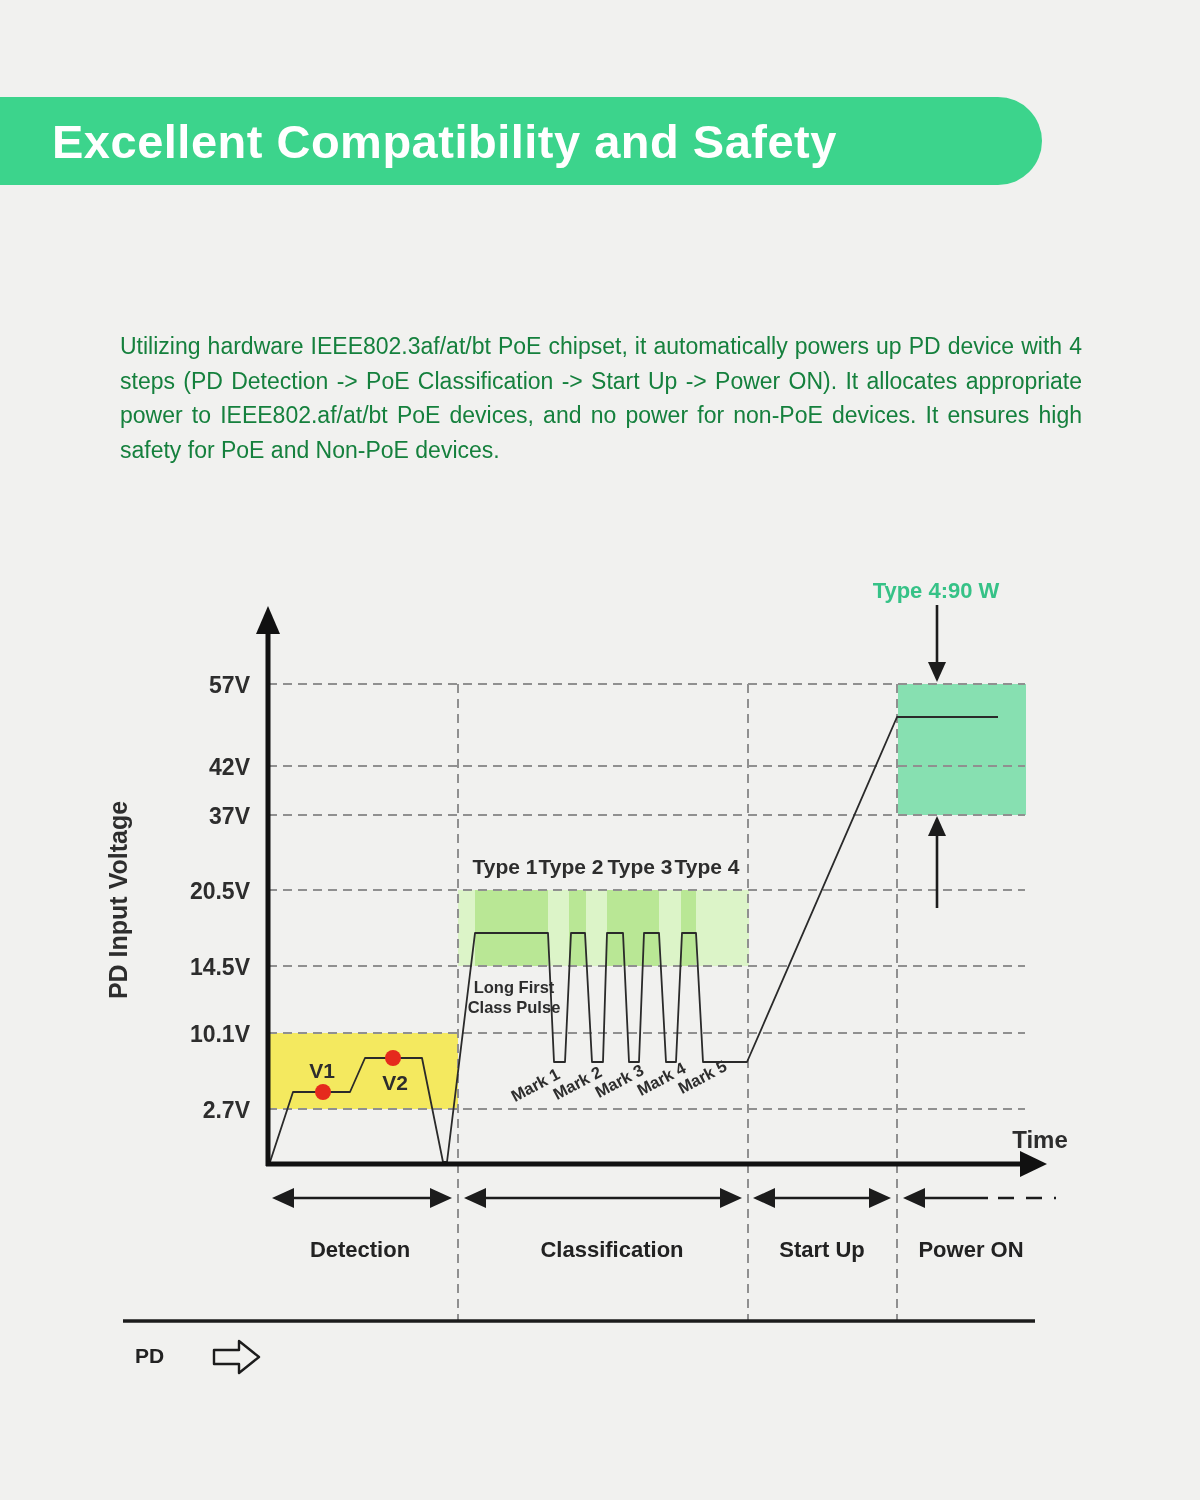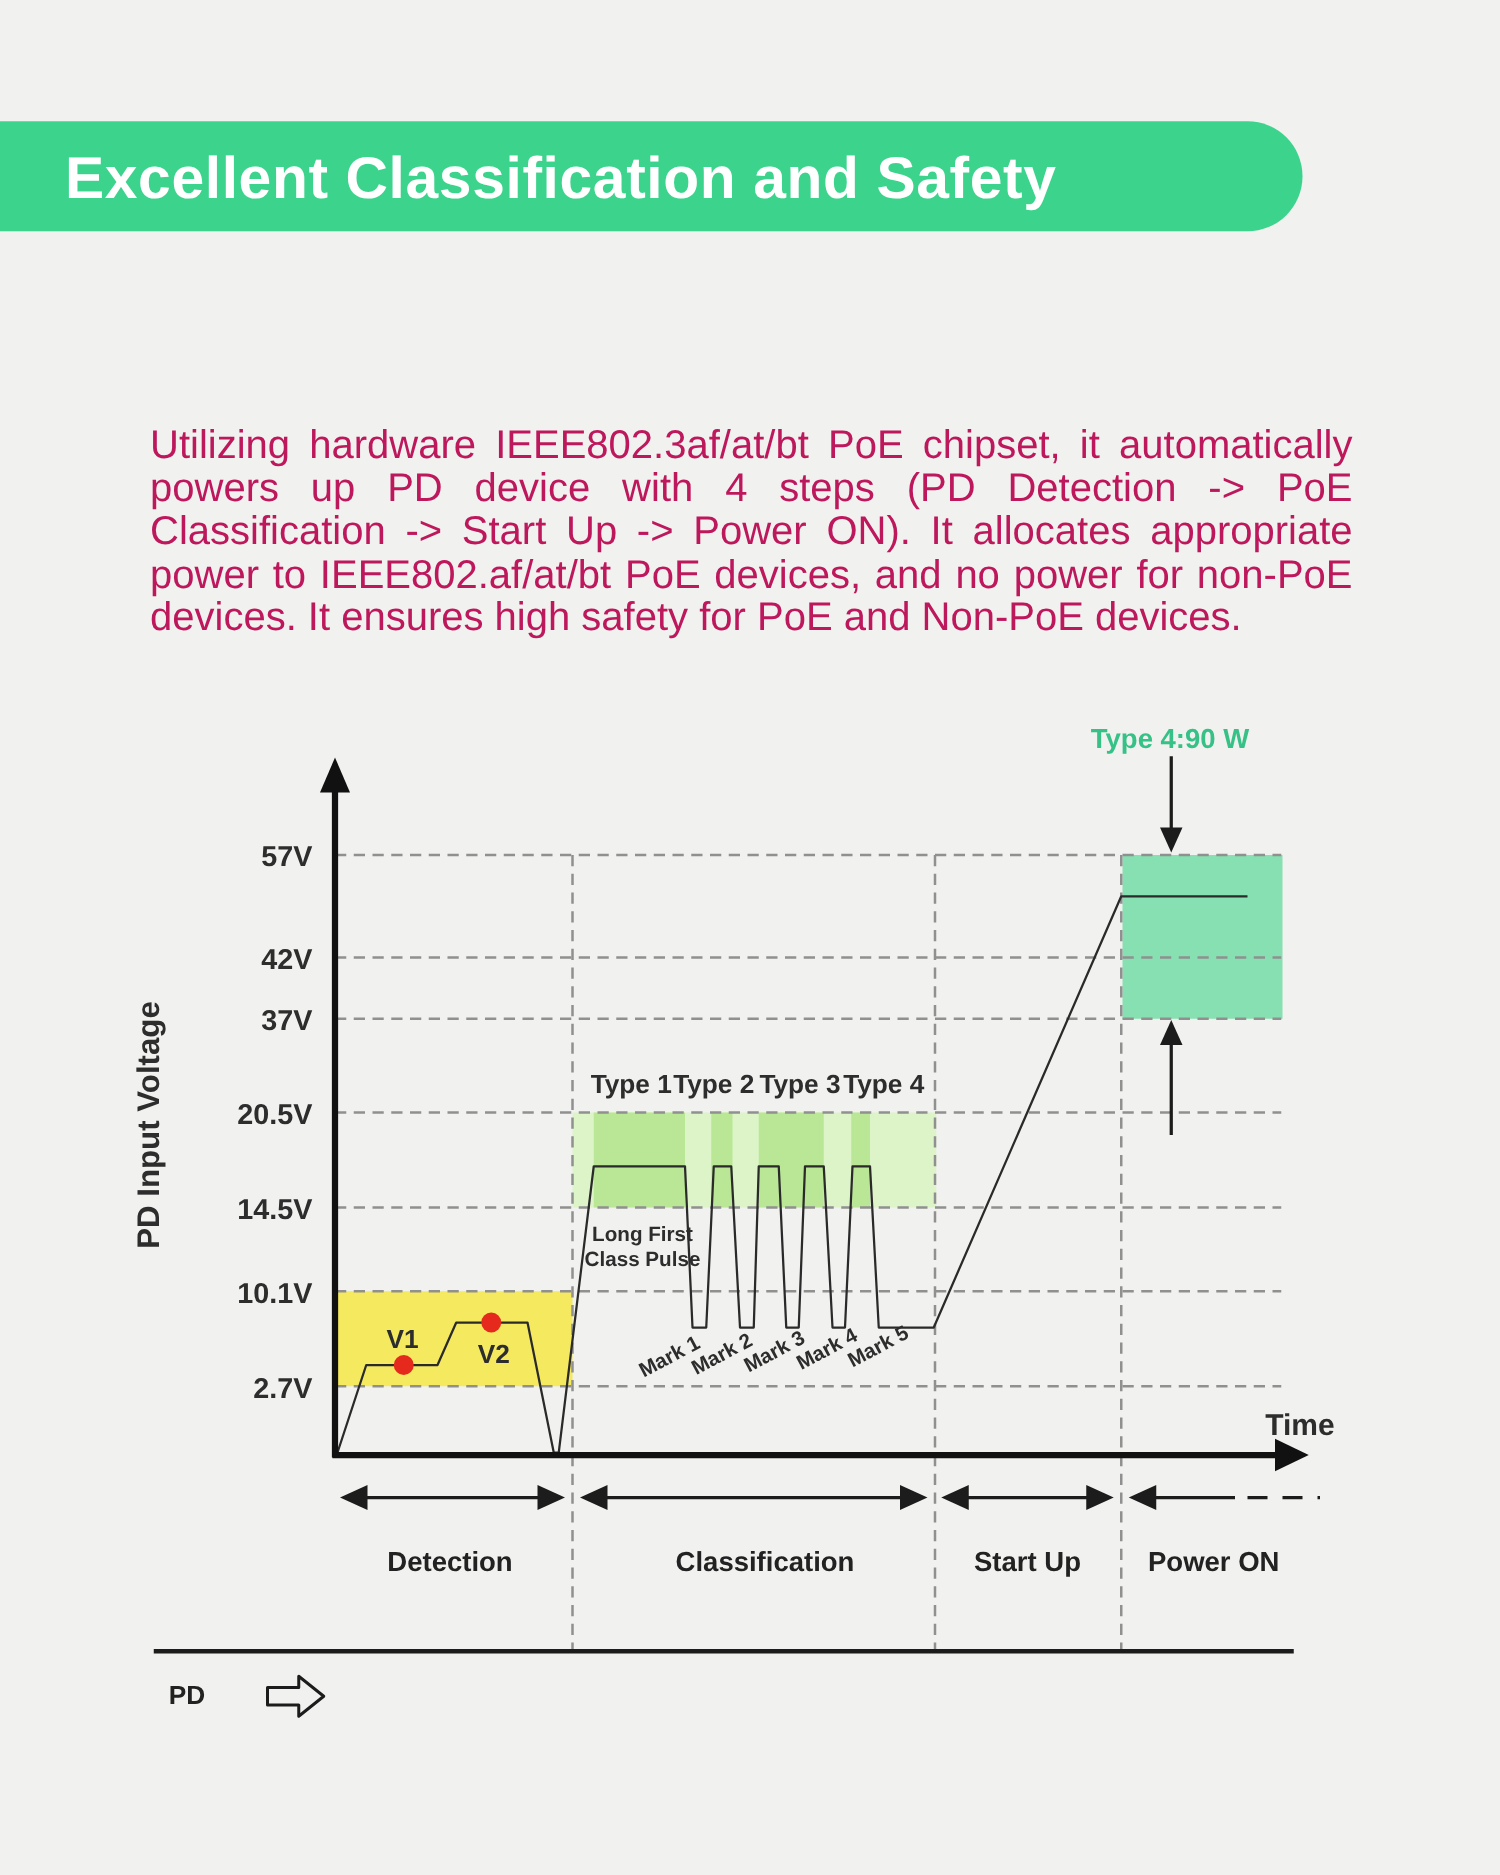--- a/index.html
+++ b/index.html
@@ -1,41 +1,41 @@
 <!DOCTYPE html>
 <html><head>
 <meta charset="utf-8">
 <style>
   html,body{margin:0;padding:0;}
   body{background:#f1f1ef;font-family:"Liberation Sans",sans-serif;}
   .page{position:relative;width:1200px;height:1500px;background:#f1f1ef;overflow:hidden;}
   .banner{position:absolute;left:0;top:97px;width:1042px;height:88px;background:#3cd48c;
           border-radius:0 44px 44px 0;display:flex;align-items:center;padding-left:52px;box-sizing:border-box;}
   .banner h1{margin:0;color:#ffffff;font-size:47px;font-weight:bold;letter-spacing:0.5px;}
-  .intro{position:absolute;left:120px;top:306px;width:962px;color:#be185d;font-size:32px;
+  .intro{position:absolute;left:120px;top:306px;width:962px;color:#15803d;font-size:23px;
          line-height:34.5px;text-align:justify;}
   .chart-wrap{position:absolute;left:0;top:555px;width:1200px;height:845px;margin-top:20px;}
   svg text{font-family:"Liberation Sans",sans-serif;}
   .tick{font-size:23px;font-weight:bold;fill:#2d2d2d;}
   .axis-label{font-size:25px;font-weight:bold;fill:#2d2d2d;}
   .type-lbl{font-size:21px;font-weight:bold;fill:#2d2d2d;}
   .small-lbl{font-size:16.5px;font-weight:bold;fill:#2d2d2d;}
   .phase-lbl{font-size:22px;font-weight:bold;fill:#222;}
   .green-lbl{font-size:22px;font-weight:bold;fill:#36c287;}
   .grid{stroke:#909090;stroke-width:2;stroke-dasharray:9 6;fill:none;}
   .wave{stroke:#2a2a2a;stroke-width:1.8;fill:none;stroke-linejoin:round;}
   .thinarrow{stroke:#1c1c1c;stroke-width:2.6;fill:none;}
 </style>
 </head>
 <body>
 
 <div class="page">
 
   <div class="banner">
-    <h1>Excellent Classification and Safety</h1>
+    <h1>Excellent Compatibility and Safety</h1>
   </div>
 
   <p class="intro">Utilizing hardware IEEE802.3af/at/bt PoE chipset, it automatically powers up PD device with 4 steps (PD Detection -&gt; PoE Classification -&gt; Start Up -&gt; Power ON). It allocates appropriate power to IEEE802.af/at/bt PoE devices, and no power for non-PoE devices. It ensures high safety for PoE and Non-PoE devices.</p>
 
   <div class="chart-wrap">
     <svg width="1200" height="845" viewBox="0 555 1200 845">
 
       <rect x="268" y="1013" width="190" height="76" fill="#f4e95f"></rect>
       <rect x="458" y="870" width="291" height="76" fill="#dcf4c8"></rect>
       <g>

